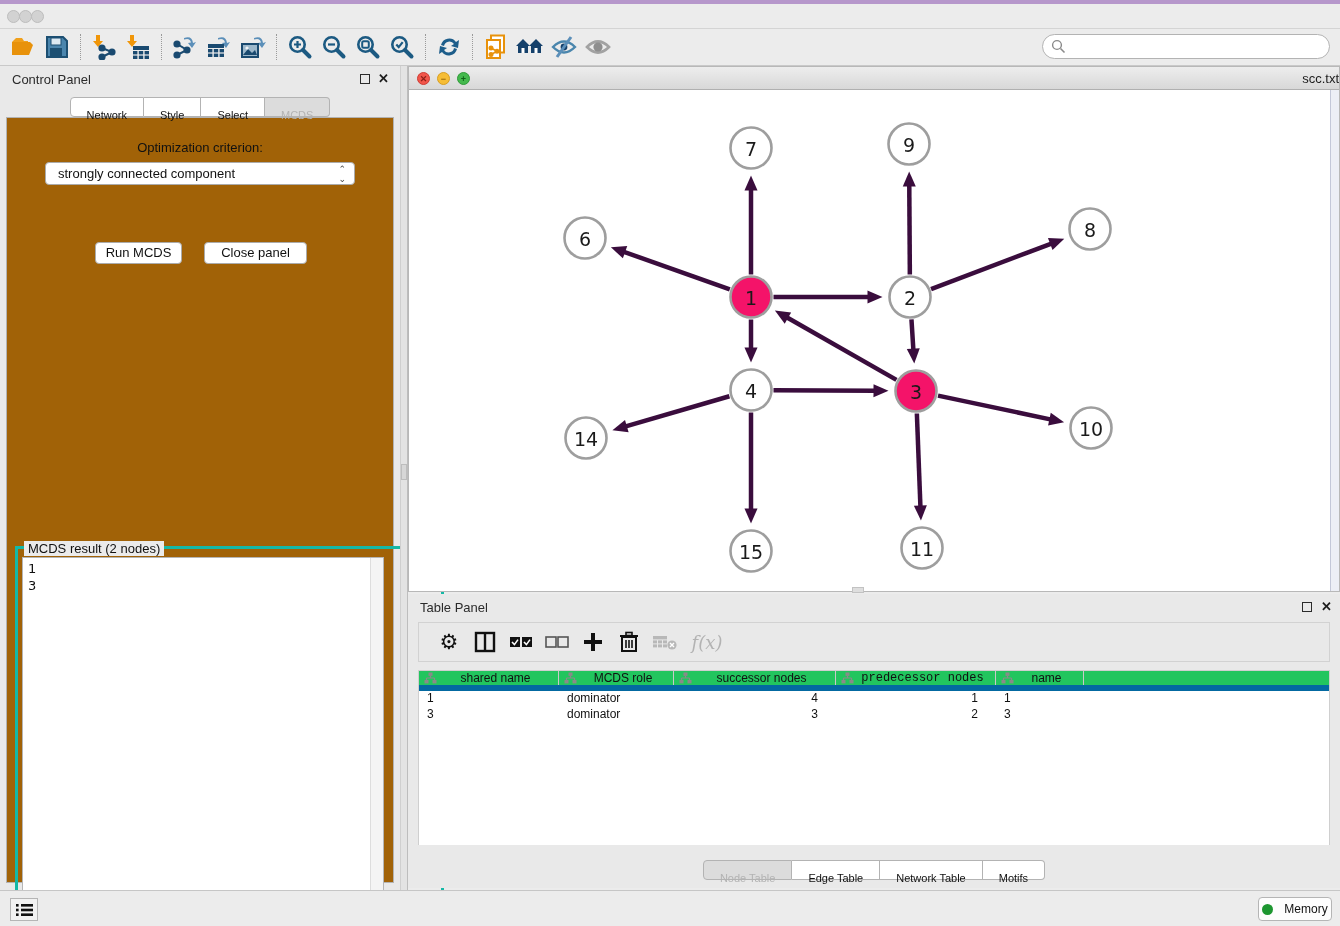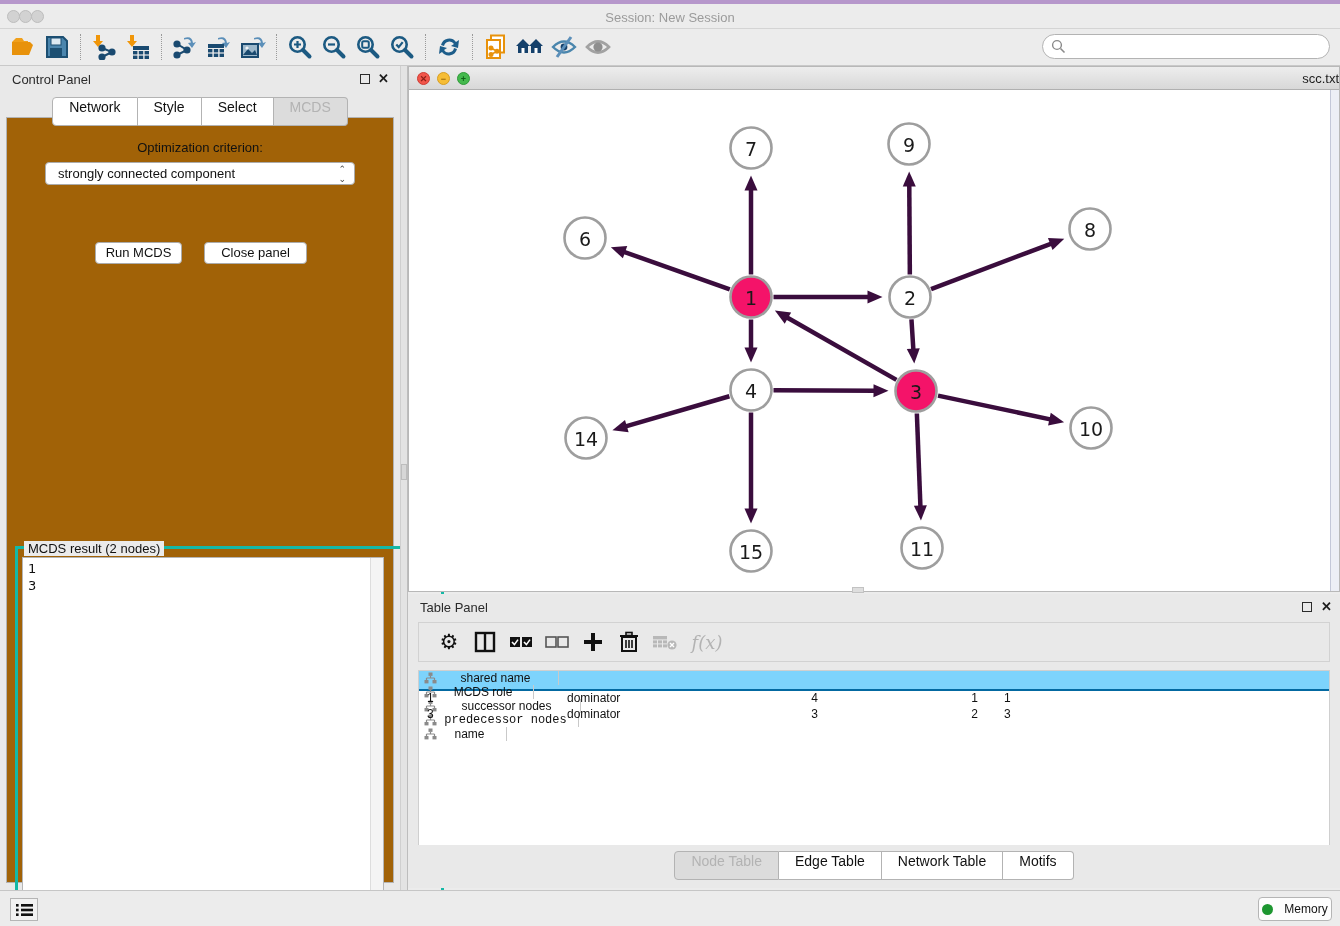--- a/index.html
+++ b/index.html
@@ -18,21 +18,21 @@
   .search-wrap { position:absolute; right:10px; top:5px; width:288px; height:25px; background:#fff; border:1px solid #b3b3b3; border-radius:13px; display:flex; align-items:center; padding-left:8px; }
 
   
   .control-panel { position:absolute; left:0; top:66px; width:400px; height:824px; background:#e9e9e9; }
   .panel-head { position:relative; height:26px; }
   .panel-title { position:absolute; left:12px; top:6px; font-size:13px; color:#2b2b2b; }
   .mini-square { position:absolute; top:8px; width:10px; height:10px; border:1.5px solid #2b2b2b; background:transparent; }
   .mini-x { position:absolute; top:5px; font-size:13px; font-weight:bold; color:#1c1c1c; }
 
   .cp-tabs { position:absolute; left:0; top:31px; width:100%; display:flex; justify-content:center; z-index:2; }
-  .tab { height:29px; padding:0 16px; background:#fff; border:1px solid #b3b3b3; border-left:none; font-size:14px; line-height:19px; color:#111; }
+  .tab { height:20px; padding:8px 16px; background:#fff; border:1px solid #b3b3b3; border-left:none; font-size:11px; line-height:19px; color:#111; }
   .tab:first-child { border-left:1px solid #b3b3b3; border-radius:4px 0 0 4px; }
   .tab:last-child { border-radius:0 4px 4px 0; }
   .tab.disabled { background:#dcdcdc; color:#b3b3b3; }
 
   .cp-body { position:absolute; left:6px; top:51px; width:388px; height:766px; border:1px solid #b3b3b3; background:#a16207; }
   .opt-label { position:absolute; left:0; top:22px; width:100%; text-align:center; font-size:13px; color:#111; }
   .combo { position:absolute; left:38px; top:44px; width:310px; height:23px; background:#fff; border:1px solid #ababab; border-radius:4px; font-size:13px; color:#111; display:flex; align-items:center; padding-left:12px; }
   .combo .stepper { position:absolute; right:8px; top:1px; font-size:9px; color:#444; line-height:10px; text-align:center; }
   .btn { position:absolute; height:22px; background:#fff; border:1px solid #ababab; border-radius:4px; font-size:13px; color:#111; text-align:center; line-height:20px; }
 
@@ -59,21 +59,21 @@
   .net-scroll { position:absolute; right:0; top:0; width:9px; height:100%; background:#eceef5; border-left:1px solid #c3c7d8; }
 
   
   .table-panel { position:absolute; left:408px; top:594px; width:932px; height:294px; background:#e9e9e9; }
   .tp-toolbar { position:absolute; left:10px; top:28px; width:912px; height:40px; background:#e9e9e9; border:1px solid #d2d2d2; display:flex; align-items:center; padding-left:12px; }
   .tp-btn { width:36px; height:32px; display:flex; align-items:center; justify-content:center; border:none; background:transparent; }
   .gear-glyph { font-size:21px; color:#111; line-height:22px; }
   .fx-glyph { font-family:"DejaVu Serif", serif; font-style:italic; font-size:18px; color:#b3b3b3; }
 
   .tbl { position:absolute; left:10px; top:76px; width:912px; height:175px; background:#fff; border:1px solid #cfcfcf; border-bottom:none; }
-  .tbl-head { display:flex; height:20px; background:#7dd3fc; border-bottom:2px solid #0369a1;flex-direction:column; }
+  .tbl-head { display:flex; height:20px; background:#22c55e; border-bottom:6px solid #0369a1; }
   .th { display:flex; align-items:center; border-right:1px solid #c9c9c9; font-size:12px; color:#111; padding-left:5px; }
   .th .th-label { flex:1; text-align:center; padding-right:4px; }
   .tr { display:flex; height:16px; font-size:12px; color:#111; }
   .td { overflow:hidden; white-space:nowrap; }
   .td.left { padding-left:8px; text-align:left; }
   .td.right { padding-right:18px; text-align:right; }
 
   .bottom-tabs { position:absolute; left:0; bottom:8px; width:100%; display:flex; justify-content:center; }
 
   
@@ -85,21 +85,20 @@
   svg text { font-family:"DejaVu Sans", sans-serif; }
 </style>
 </head>
 <body>
 
 <div class="top-strip"></div>
 <div class="titlebar">
   <span class="tl-dot" style="left:7px"></span>
   <span class="tl-dot" style="left:19px"></span>
   <span class="tl-dot" style="left:31px"></span>
-  <div class="app-title">Session: New Session</div>
 </div>
 
 <div class="toolbar">
   <button class="tb-btn" style="margin-left:6px">
     <svg width="26" height="26" viewBox="0 0 26 26">
       <path d="M2 8 l4 -4 h6 l2 3 h4 v3 z" fill="#f0a01c"></path>
       <path d="M2 8 h18 l3 3 -4 10 H2 z" fill="#e8920b"></path>
     </svg>
   </button>
   <button class="tb-btn">

